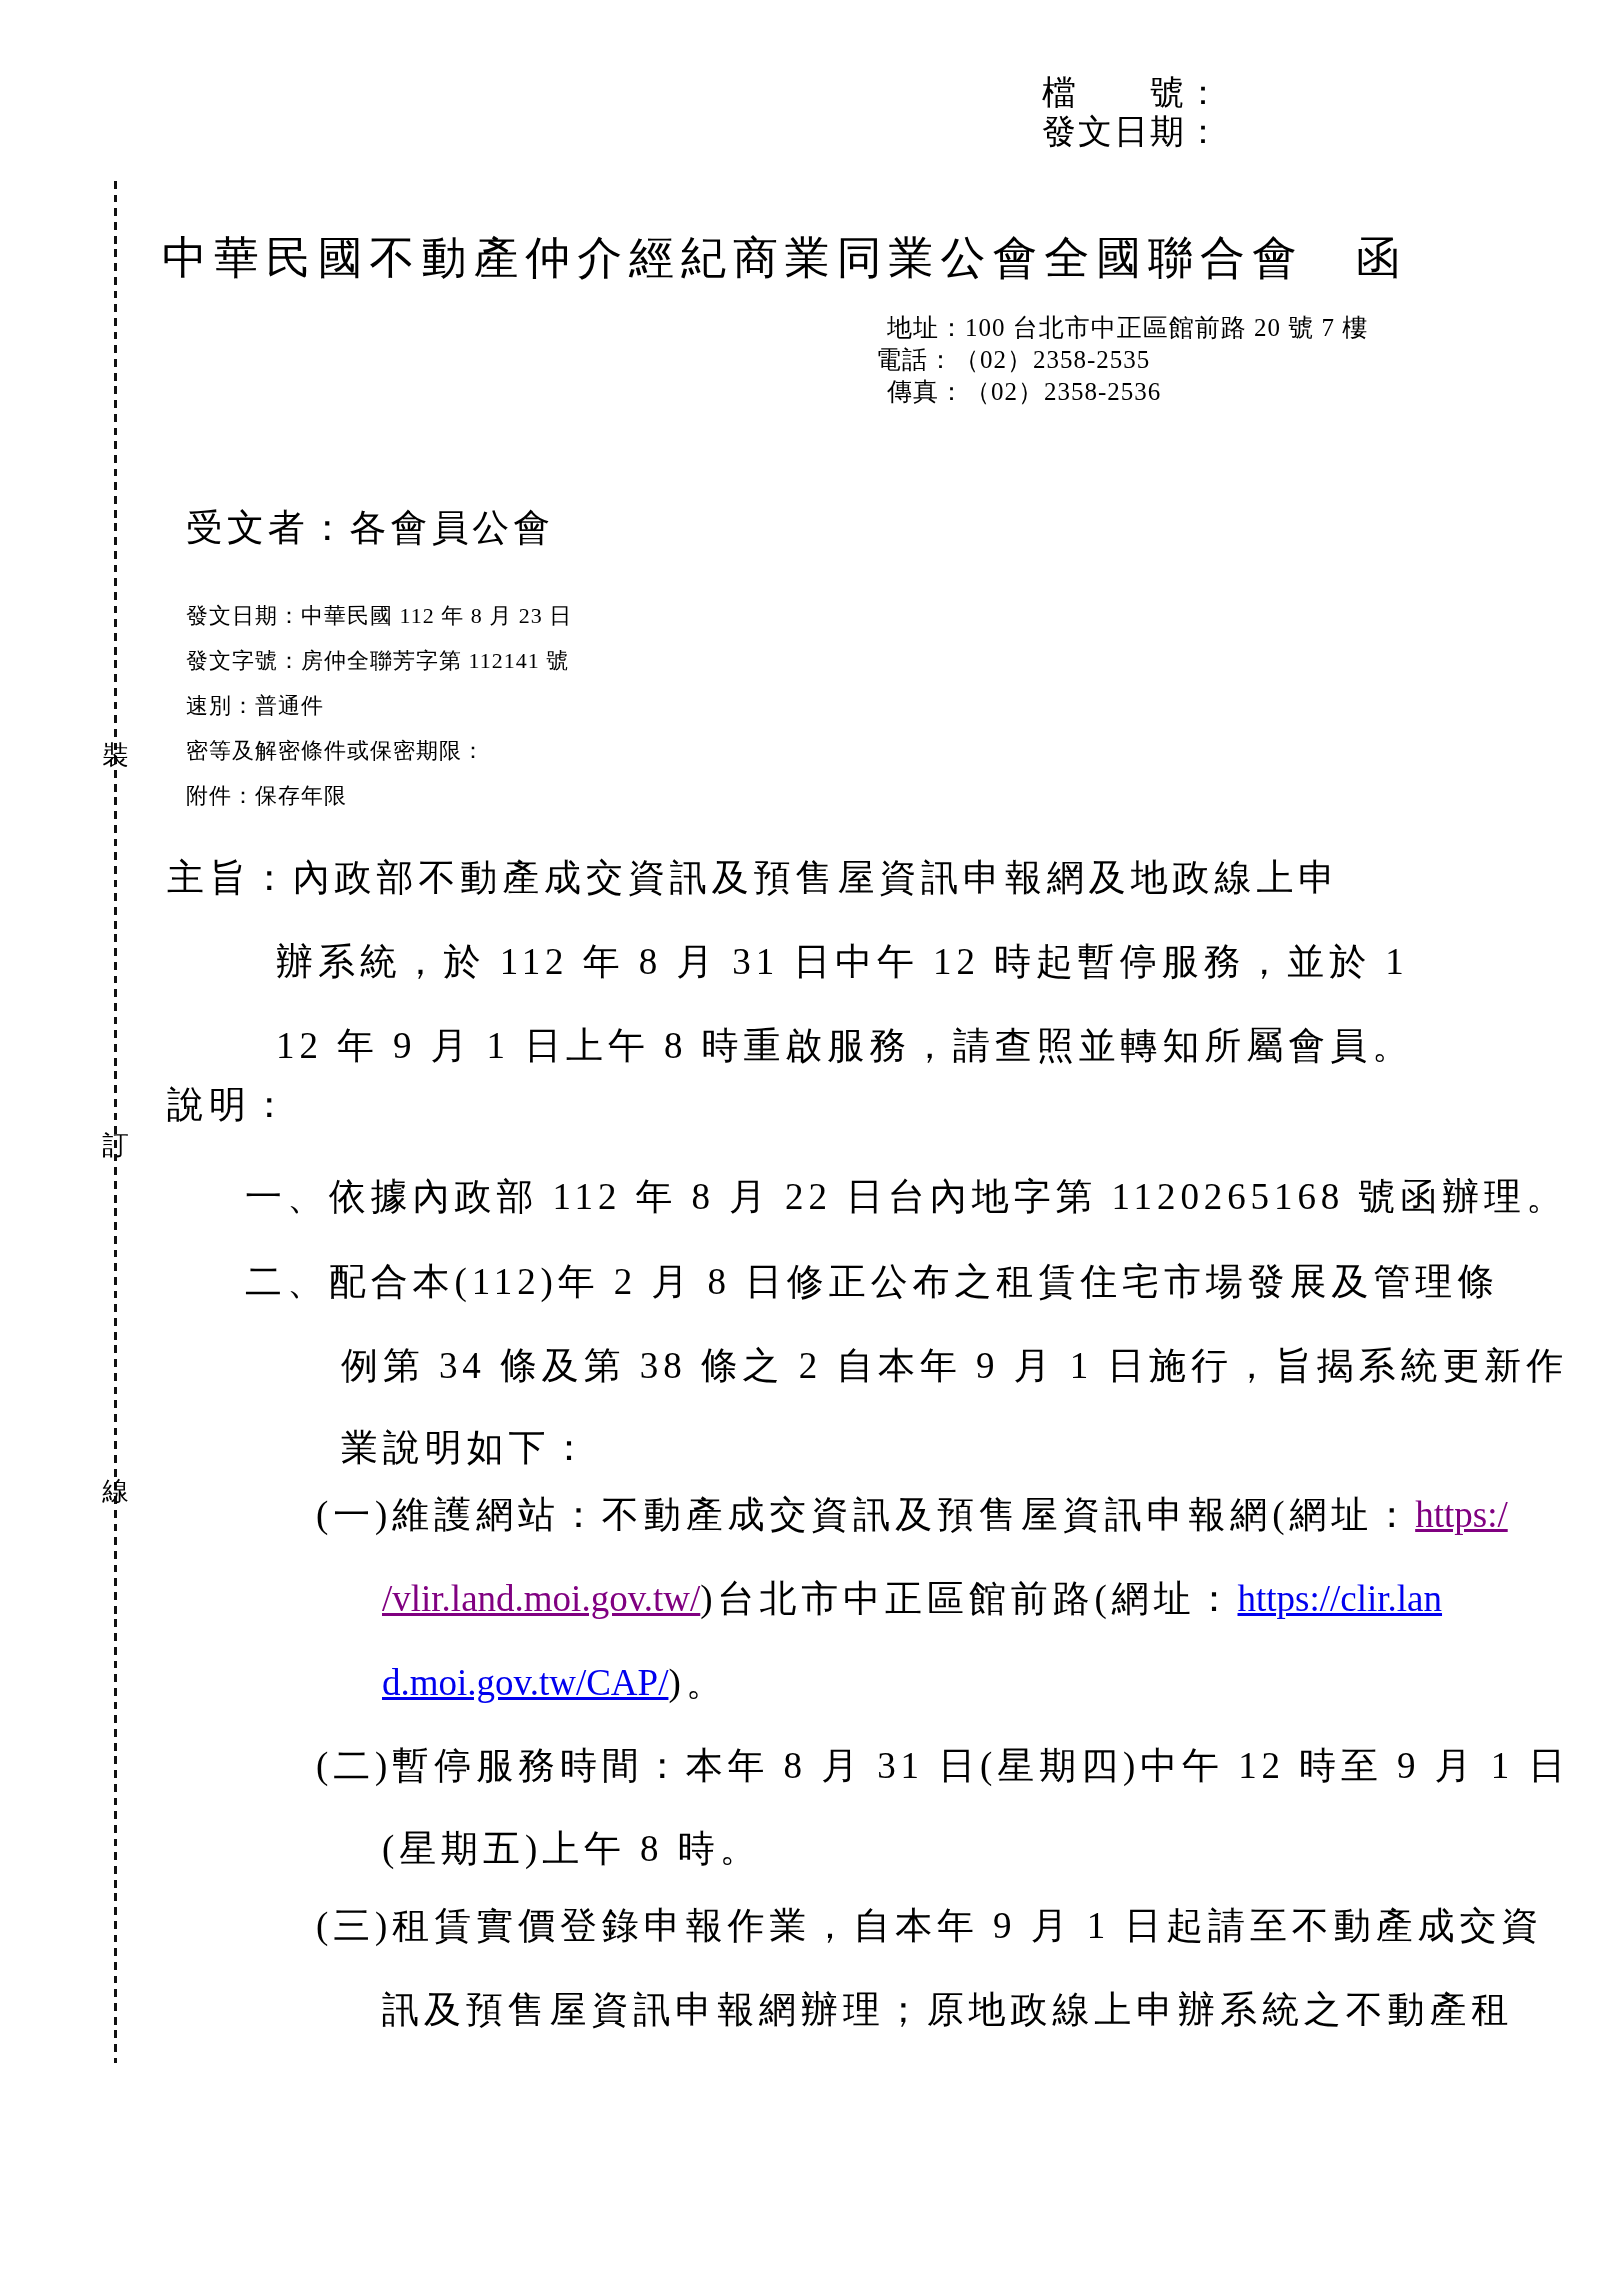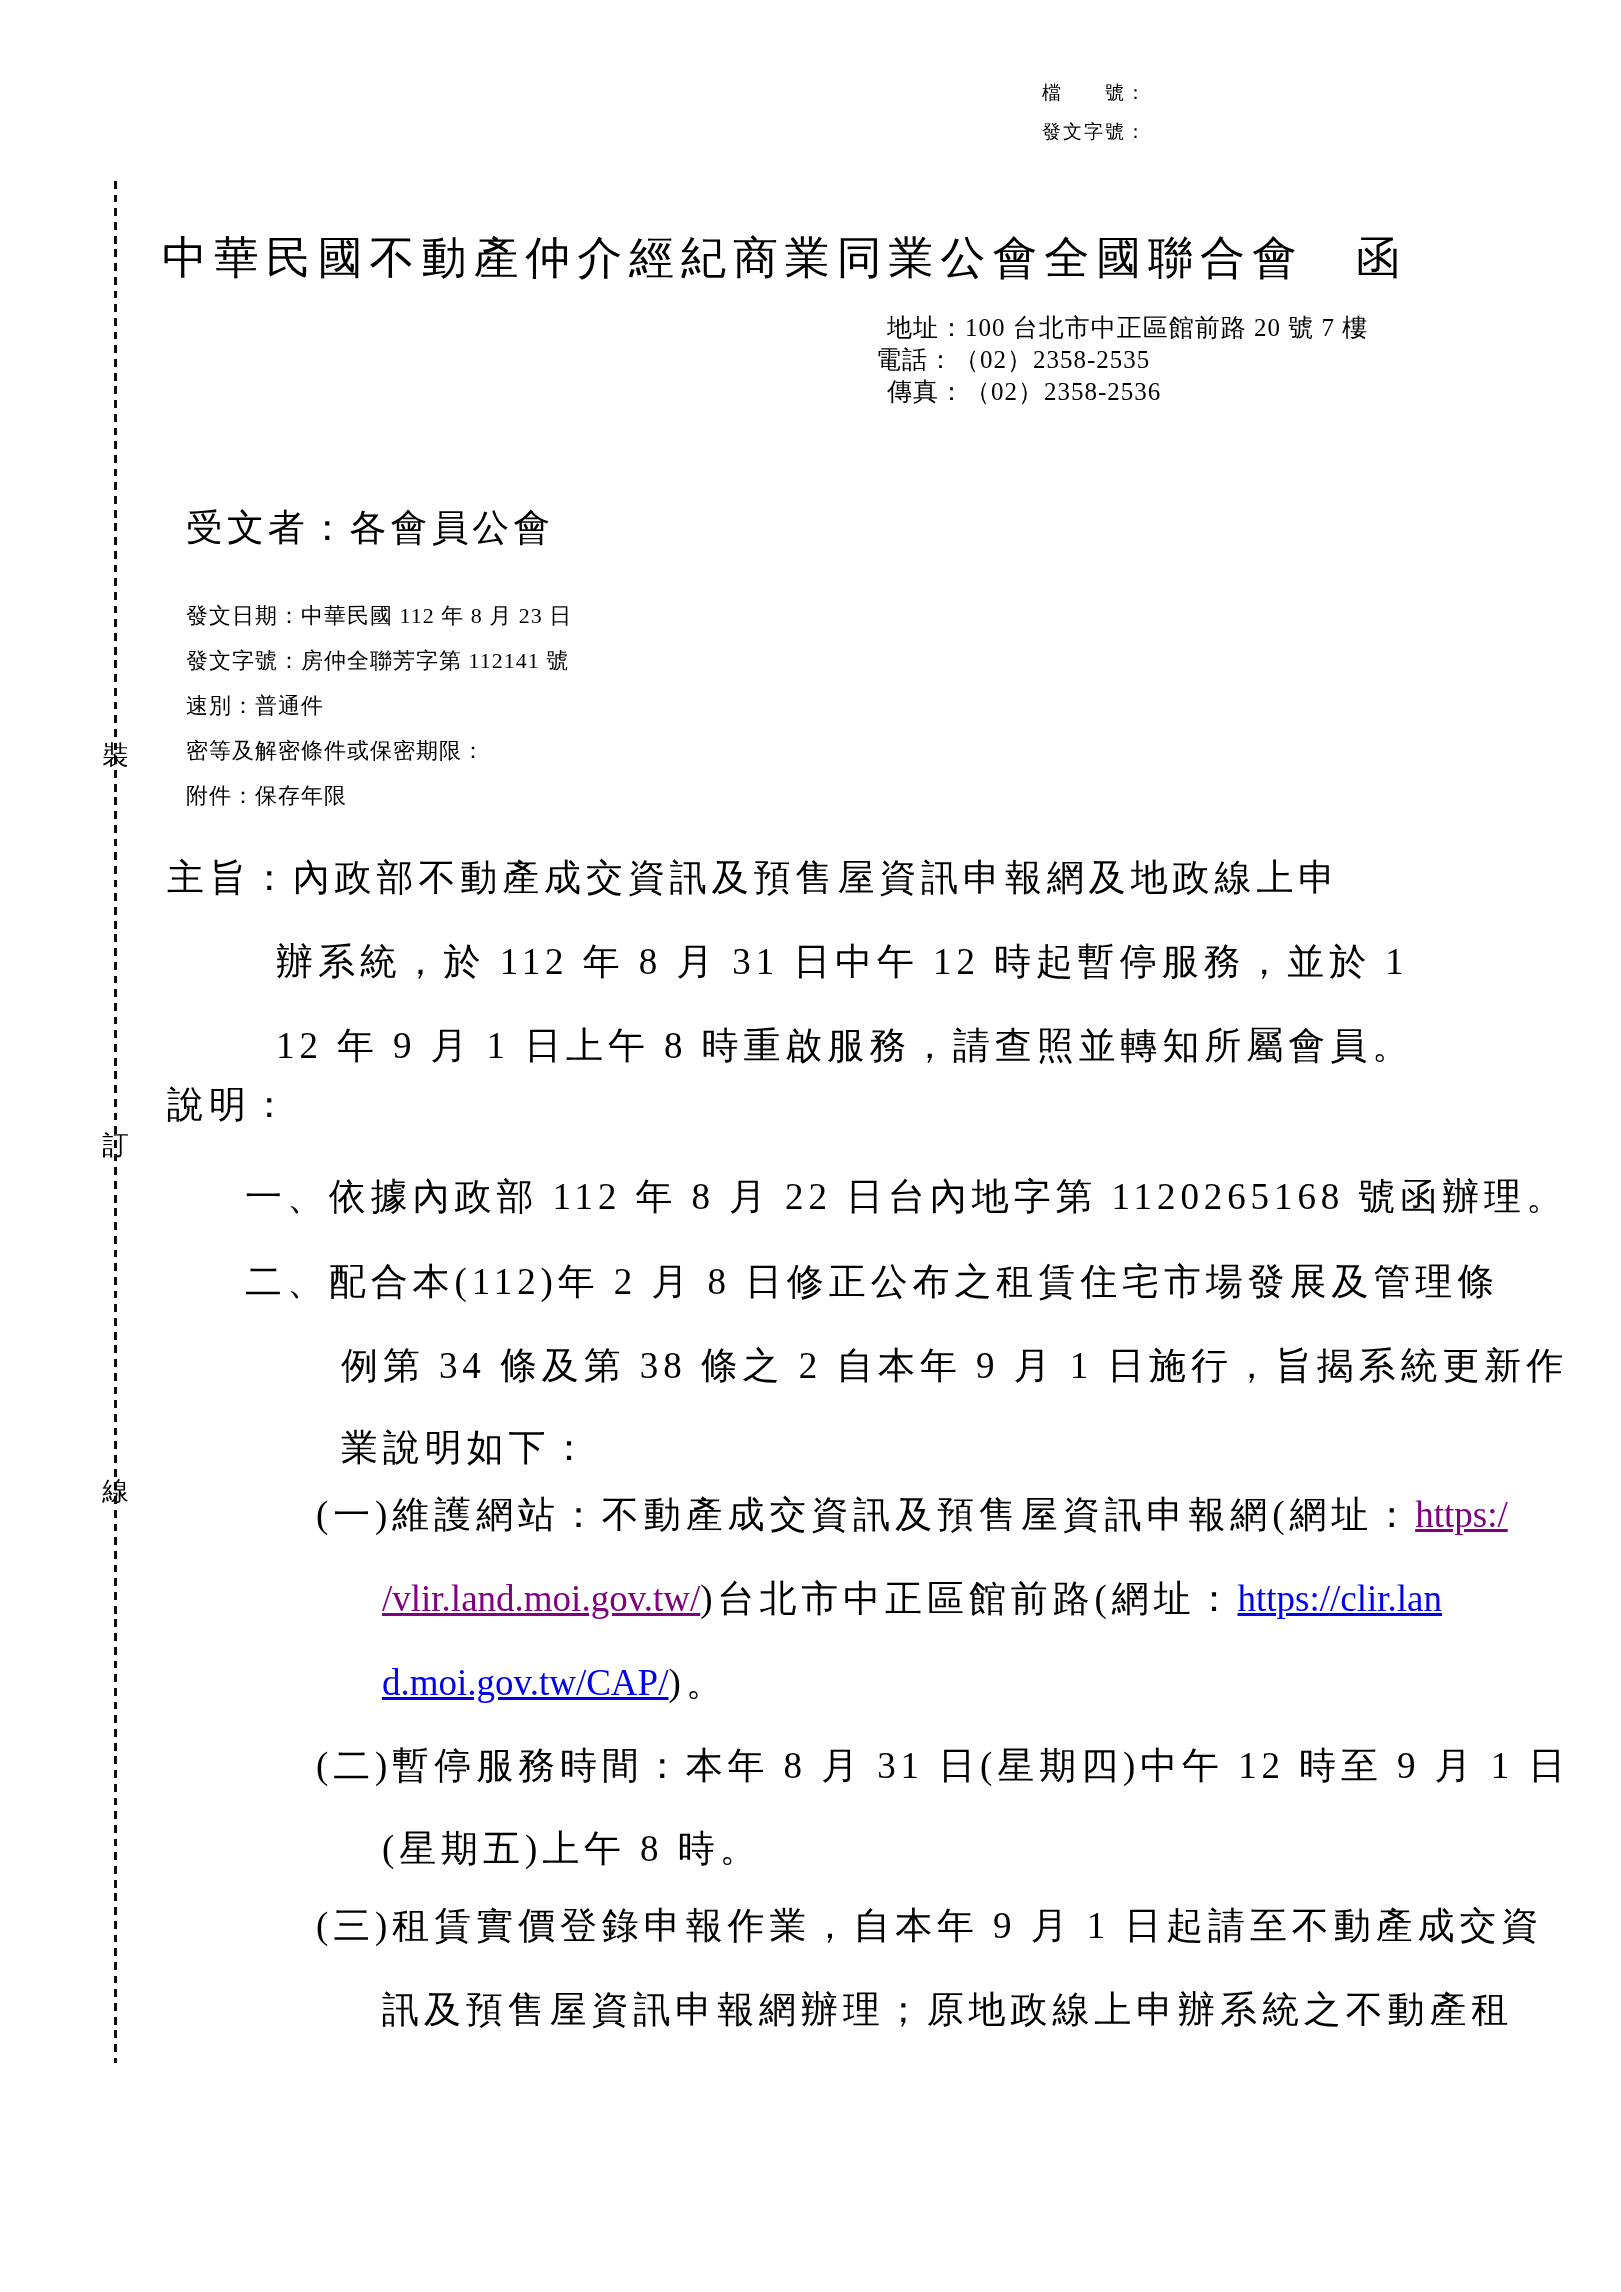--- a/index.html
+++ b/index.html
@@ -6,21 +6,21 @@
   .page {
     position: relative;
     width: 1621px;
     height: 2293px;
     background: var(--paper, #ffffff);
     color: var(--ink, #000000);
     font-family: "Liberation Serif", "DejaVu Serif", serif;
     overflow: hidden;
   }
   .ln { position: absolute; white-space: nowrap; }
-  .stamp-line { font-size: 19px; letter-spacing: 2px; line-height: 38px; }
+  .stamp-line { font-size: 34px; letter-spacing: 2px; line-height: 38px; }
   .title-line { font-size: 45px; letter-spacing: 6.9px; font-weight: 400; }
   .contact-line { font-size: 25px; letter-spacing: 1px; line-height: 32px; }
   .recipient-line { font-size: 37px; letter-spacing: 3.9px; }
   .meta-line { font-size: 22px; letter-spacing: 1px; line-height: 46px; }
   .body-line { font-size: 37px; letter-spacing: 4.9px; }
   a.lnk { text-decoration: underline; cursor: pointer; letter-spacing: 0px; }
   .lnk-new { color: var(--link, #0000EE); }
   .lnk-visited { color: var(--link_visited, #800080); }
   .binding-line {
     position: absolute;
@@ -34,21 +34,21 @@
     text-align: center;
     font-size: 26.5px;
   }
 </style>
 </head>
 <body>
 
 <div class="page">
 
   <div class="ln stamp-line" style="left:1042px; top:74px;">檔　　號：</div>
-  <div class="ln stamp-line" style="left:1042px; top:113px;">發文字號：</div>
+  <div class="ln stamp-line" style="left:1042px; top:113px;">發文日期：</div>
 
   <div class="binding-line"></div>
   <div class="bmark" style="top:737px;">裝</div>
   <div class="bmark" style="top:1127px;">訂</div>
   <div class="bmark" style="top:1473px;">線</div>
 
   <div class="ln title-line" style="left:162px; top:228px;">中華民國不動產仲介經紀商業同業公會全國聯合會　函</div>
 
   <div class="ln contact-line" style="left:887px; top:312px;">地址：100 台北市中正區館前路 20 號 7 樓</div>
   <div class="ln contact-line" style="left:876px; top:344px;text-align:center;">電話：（02）2358-2535</div>

